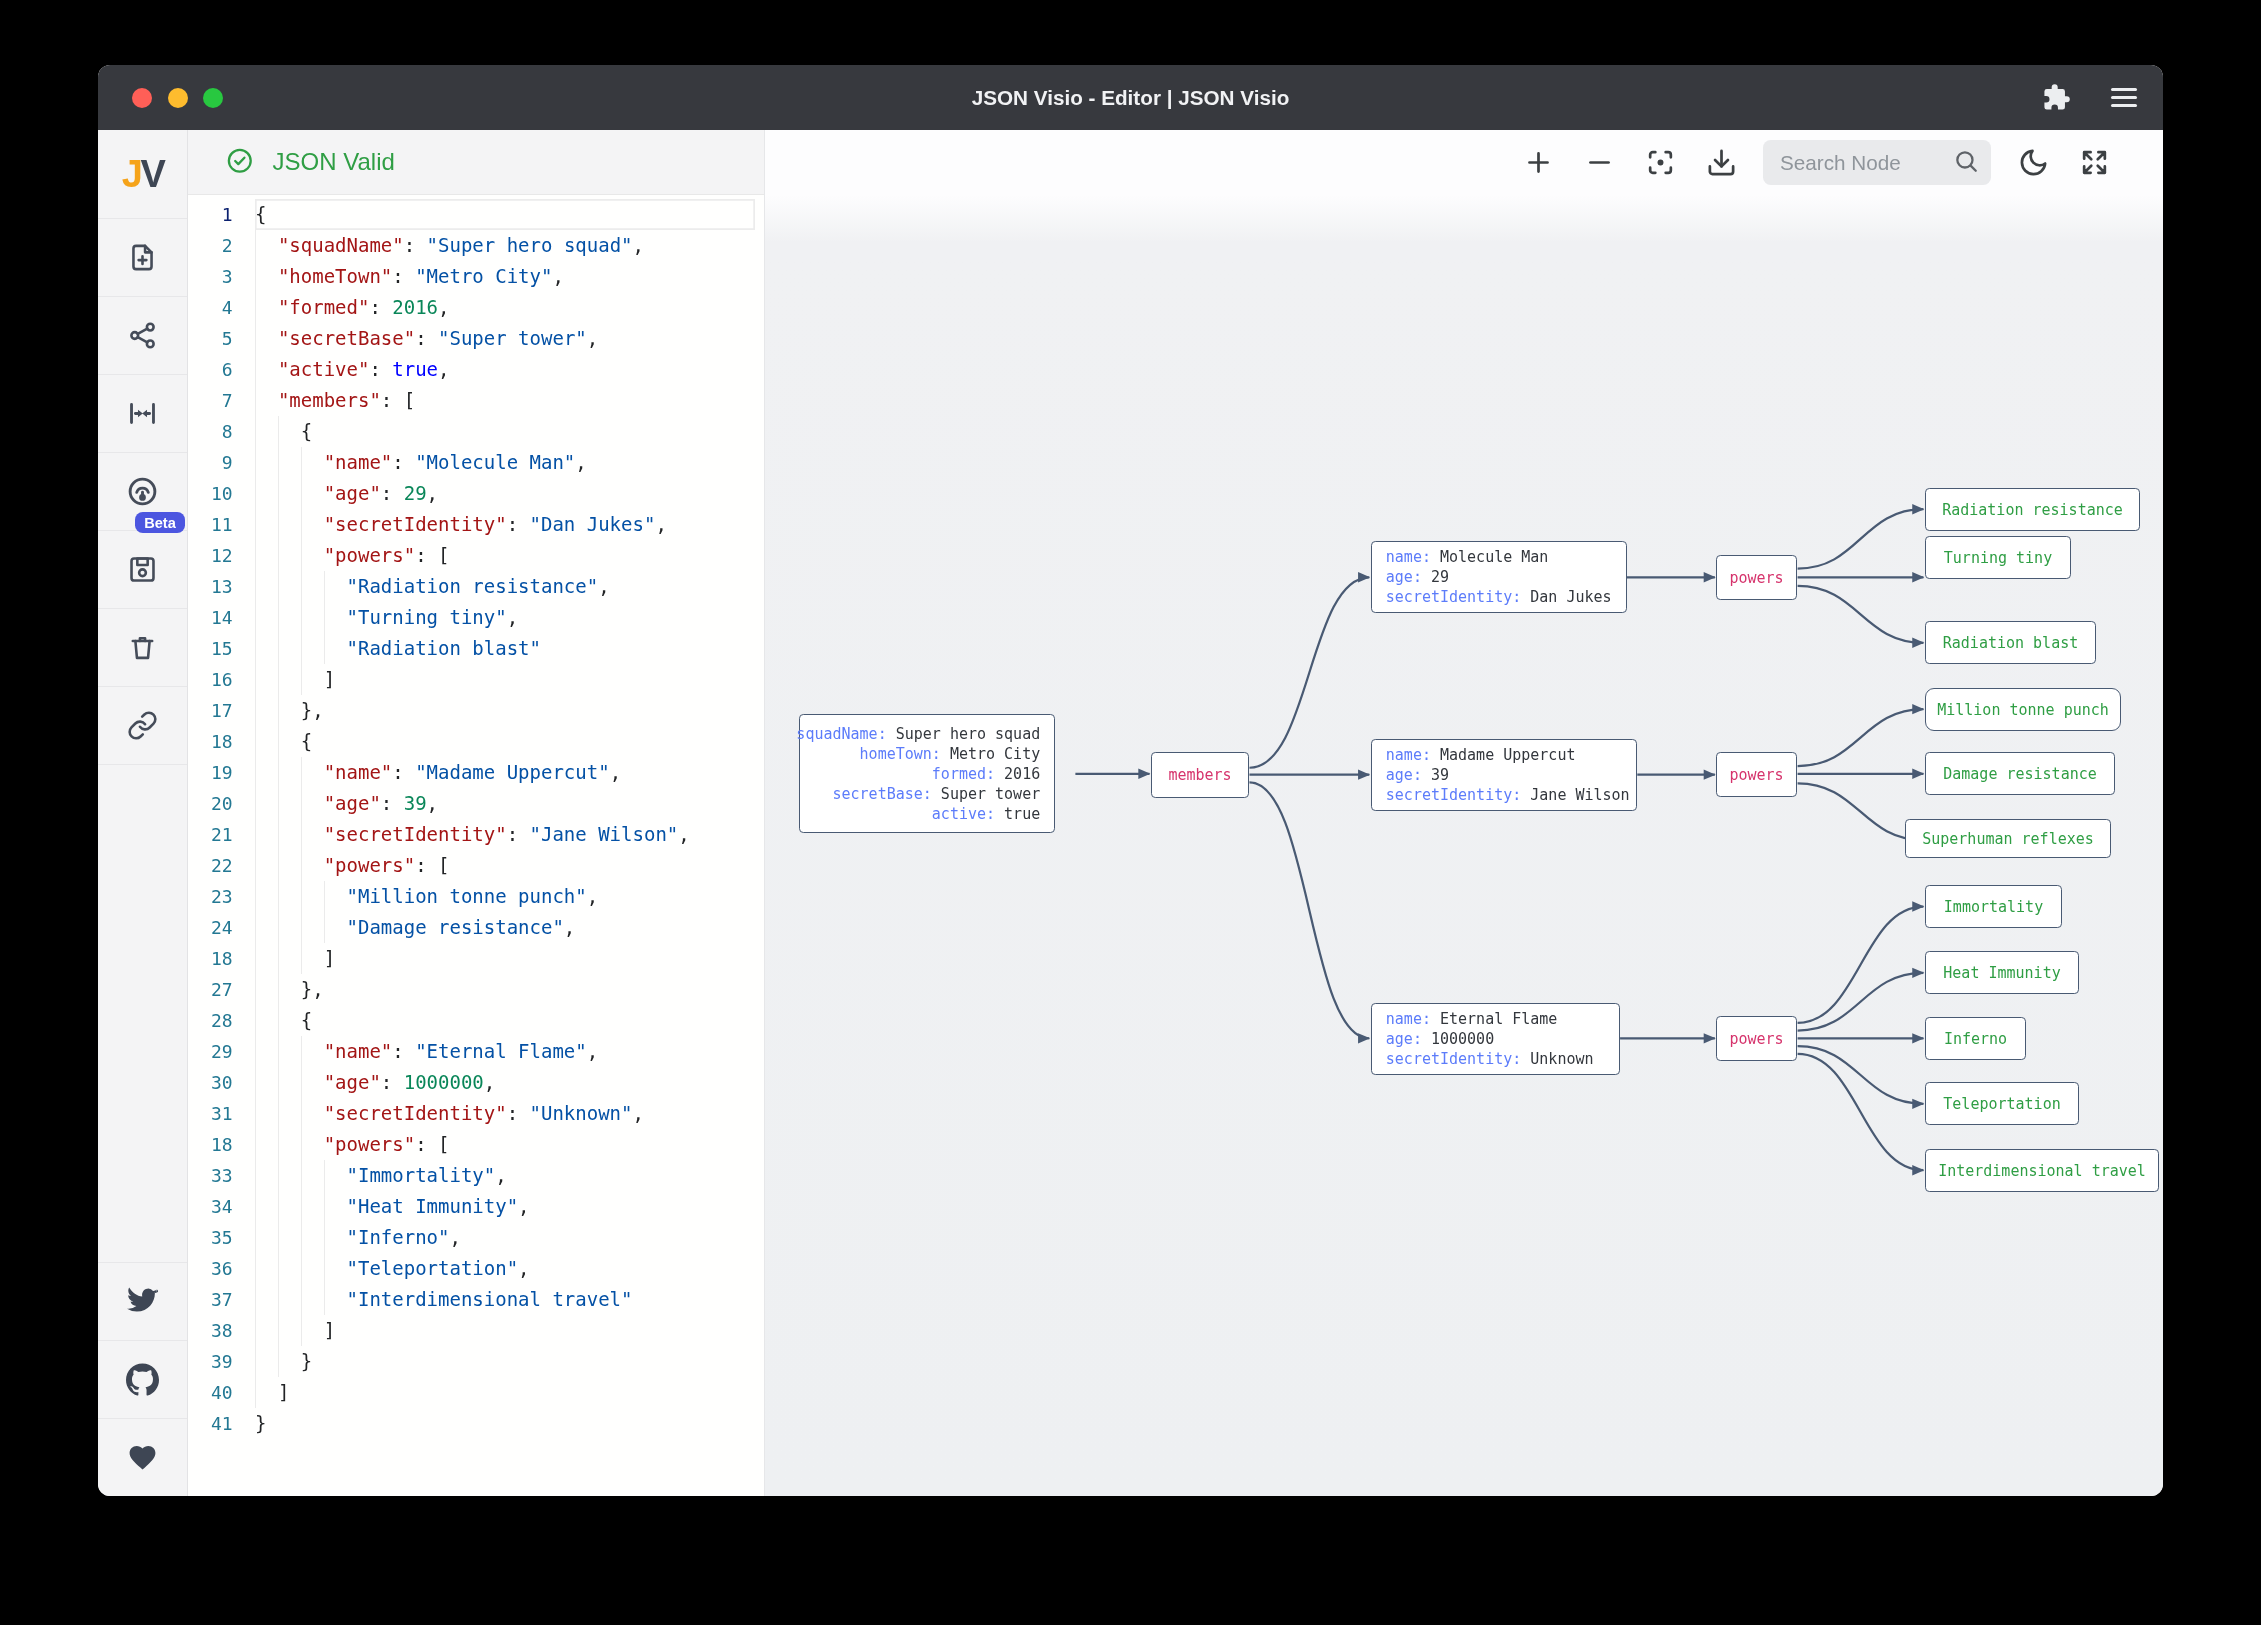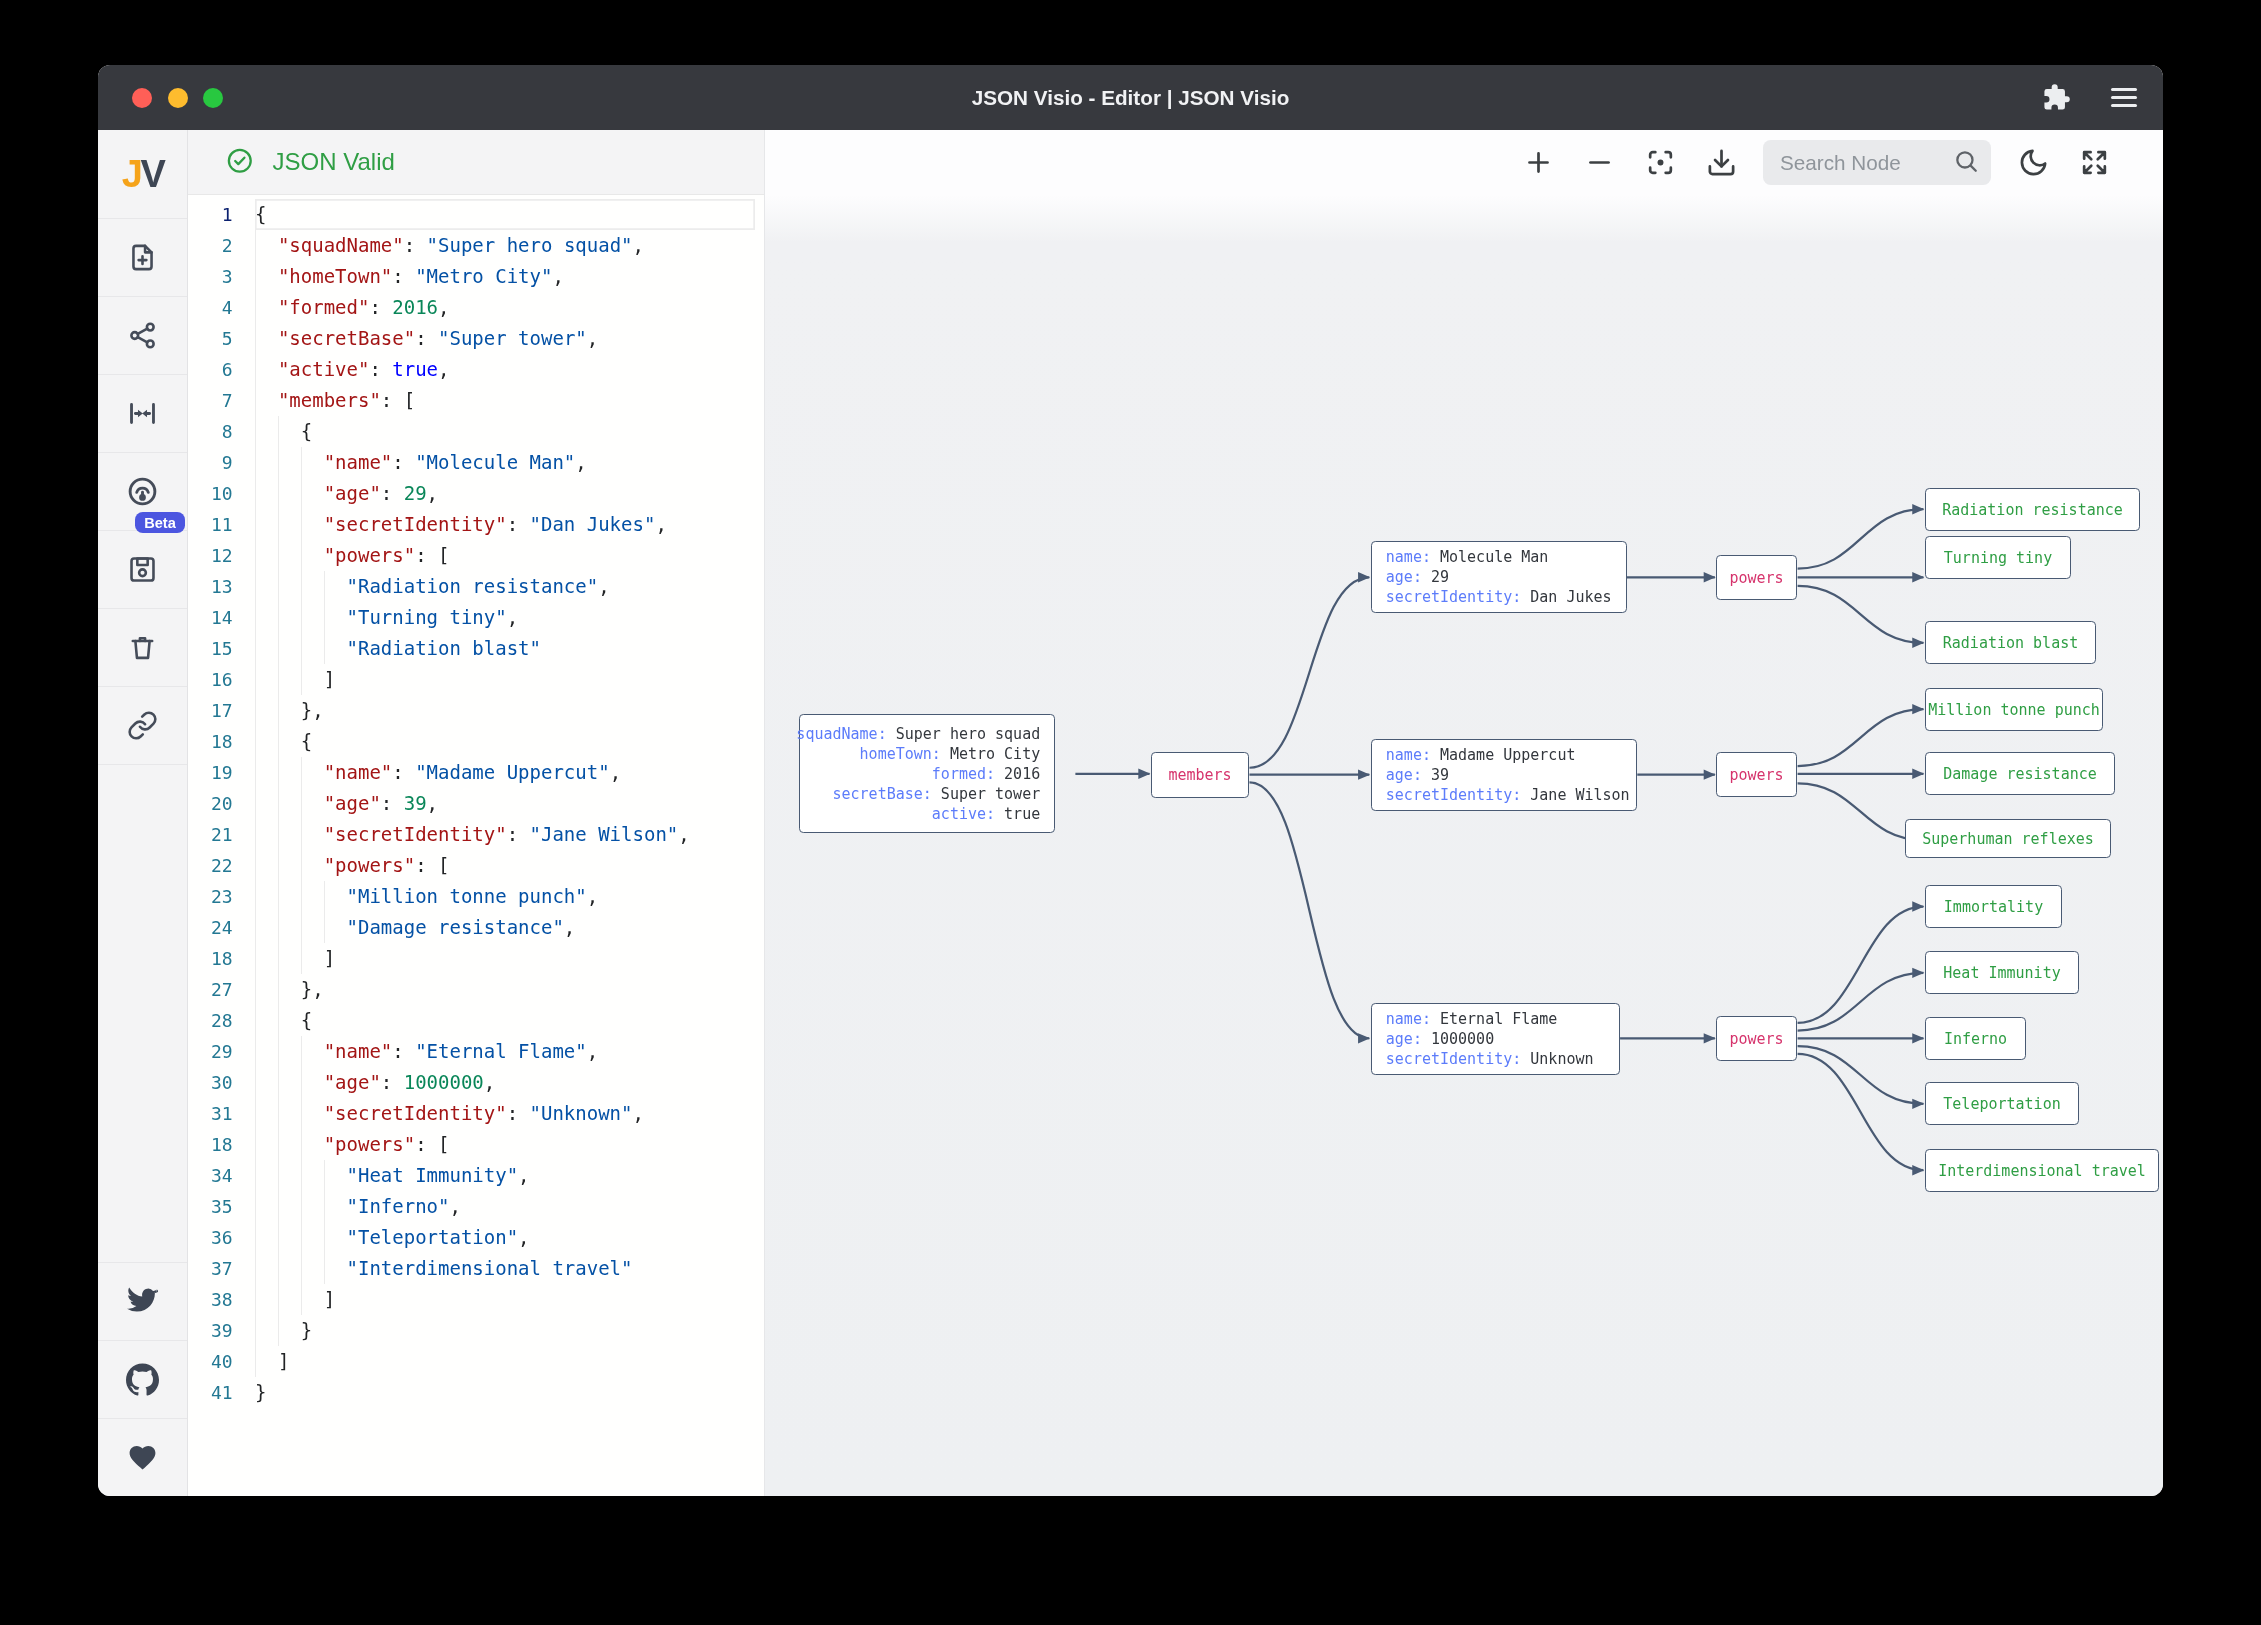--- a/index.html
+++ b/index.html
@@ -299,20 +299,24 @@
           </div>
           <div class="line">
             <span class="ln">31</span>
             <span class="codecol"><span class="ig"></span><span class="ig"></span><span class="ig"></span><span class="tk-k">"secretIdentity"</span><span class="tk-p">: </span><span class="tk-s">"Unknown"</span><span class="tk-p">,</span></span>
           </div>
           <div class="line">
             <span class="ln">18</span>
             <span class="codecol"><span class="ig"></span><span class="ig"></span><span class="ig"></span><span class="tk-k">"powers"</span><span class="tk-p">: [</span></span>
           </div>
           <div class="line">
+            <span class="ln">33</span>
+            <span class="codecol"><span class="ig"></span><span class="ig"></span><span class="ig"></span><span class="ig"></span><span class="tk-s">"Immortality"</span><span class="tk-p">,</span></span>
+          </div>
+          <div class="line">
             <span class="ln">34</span>
             <span class="codecol"><span class="ig"></span><span class="ig"></span><span class="ig"></span><span class="ig"></span><span class="tk-s">"Heat Immunity"</span><span class="tk-p">,</span></span>
           </div>
           <div class="line">
             <span class="ln">35</span>
             <span class="codecol"><span class="ig"></span><span class="ig"></span><span class="ig"></span><span class="ig"></span><span class="tk-s">"Inferno"</span><span class="tk-p">,</span></span>
           </div>
           <div class="line">
             <span class="ln">36</span>
             <span class="codecol"><span class="ig"></span><span class="ig"></span><span class="ig"></span><span class="ig"></span><span class="tk-s">"Teleportation"</span><span class="tk-p">,</span></span>
@@ -453,21 +457,21 @@
           </div>
           <div class="gnode gnode-leaf" style="left: 1160px; top: 358px; width: 215px; height: 43px;">
             <span>Radiation resistance</span>
           </div>
           <div class="gnode gnode-leaf" style="left: 1160px; top: 406px; width: 146px; height: 43px; justify-content: center;">
             <span>Turning tiny</span>
           </div>
           <div class="gnode gnode-leaf" style="left: 1160px; top: 491px; width: 171px; height: 43px;">
             <span>Radiation blast</span>
           </div>
-          <div class="gnode gnode-leaf" style="left: 1160px; top: 558px; width: 178px; height: 43px;">
+          <div class="gnode gnode-leaf" style="left: 1160px; top: 558px; width: 196px; height: 43px; border-radius: 9px;">
             <span>Million tonne punch</span>
           </div>
           <div class="gnode gnode-leaf" style="left: 1160px; top: 622px; width: 190px; height: 43px;">
             <span>Damage resistance</span>
           </div>
           <div class="gnode gnode-leaf" style="left: 1140px; top: 689px; width: 206px; height: 39px;">
             <span>Superhuman reflexes</span>
           </div>
           <div class="gnode gnode-leaf" style="left: 1160px; top: 755px; width: 137px; height: 43px;">
             <span>Immortality</span>

